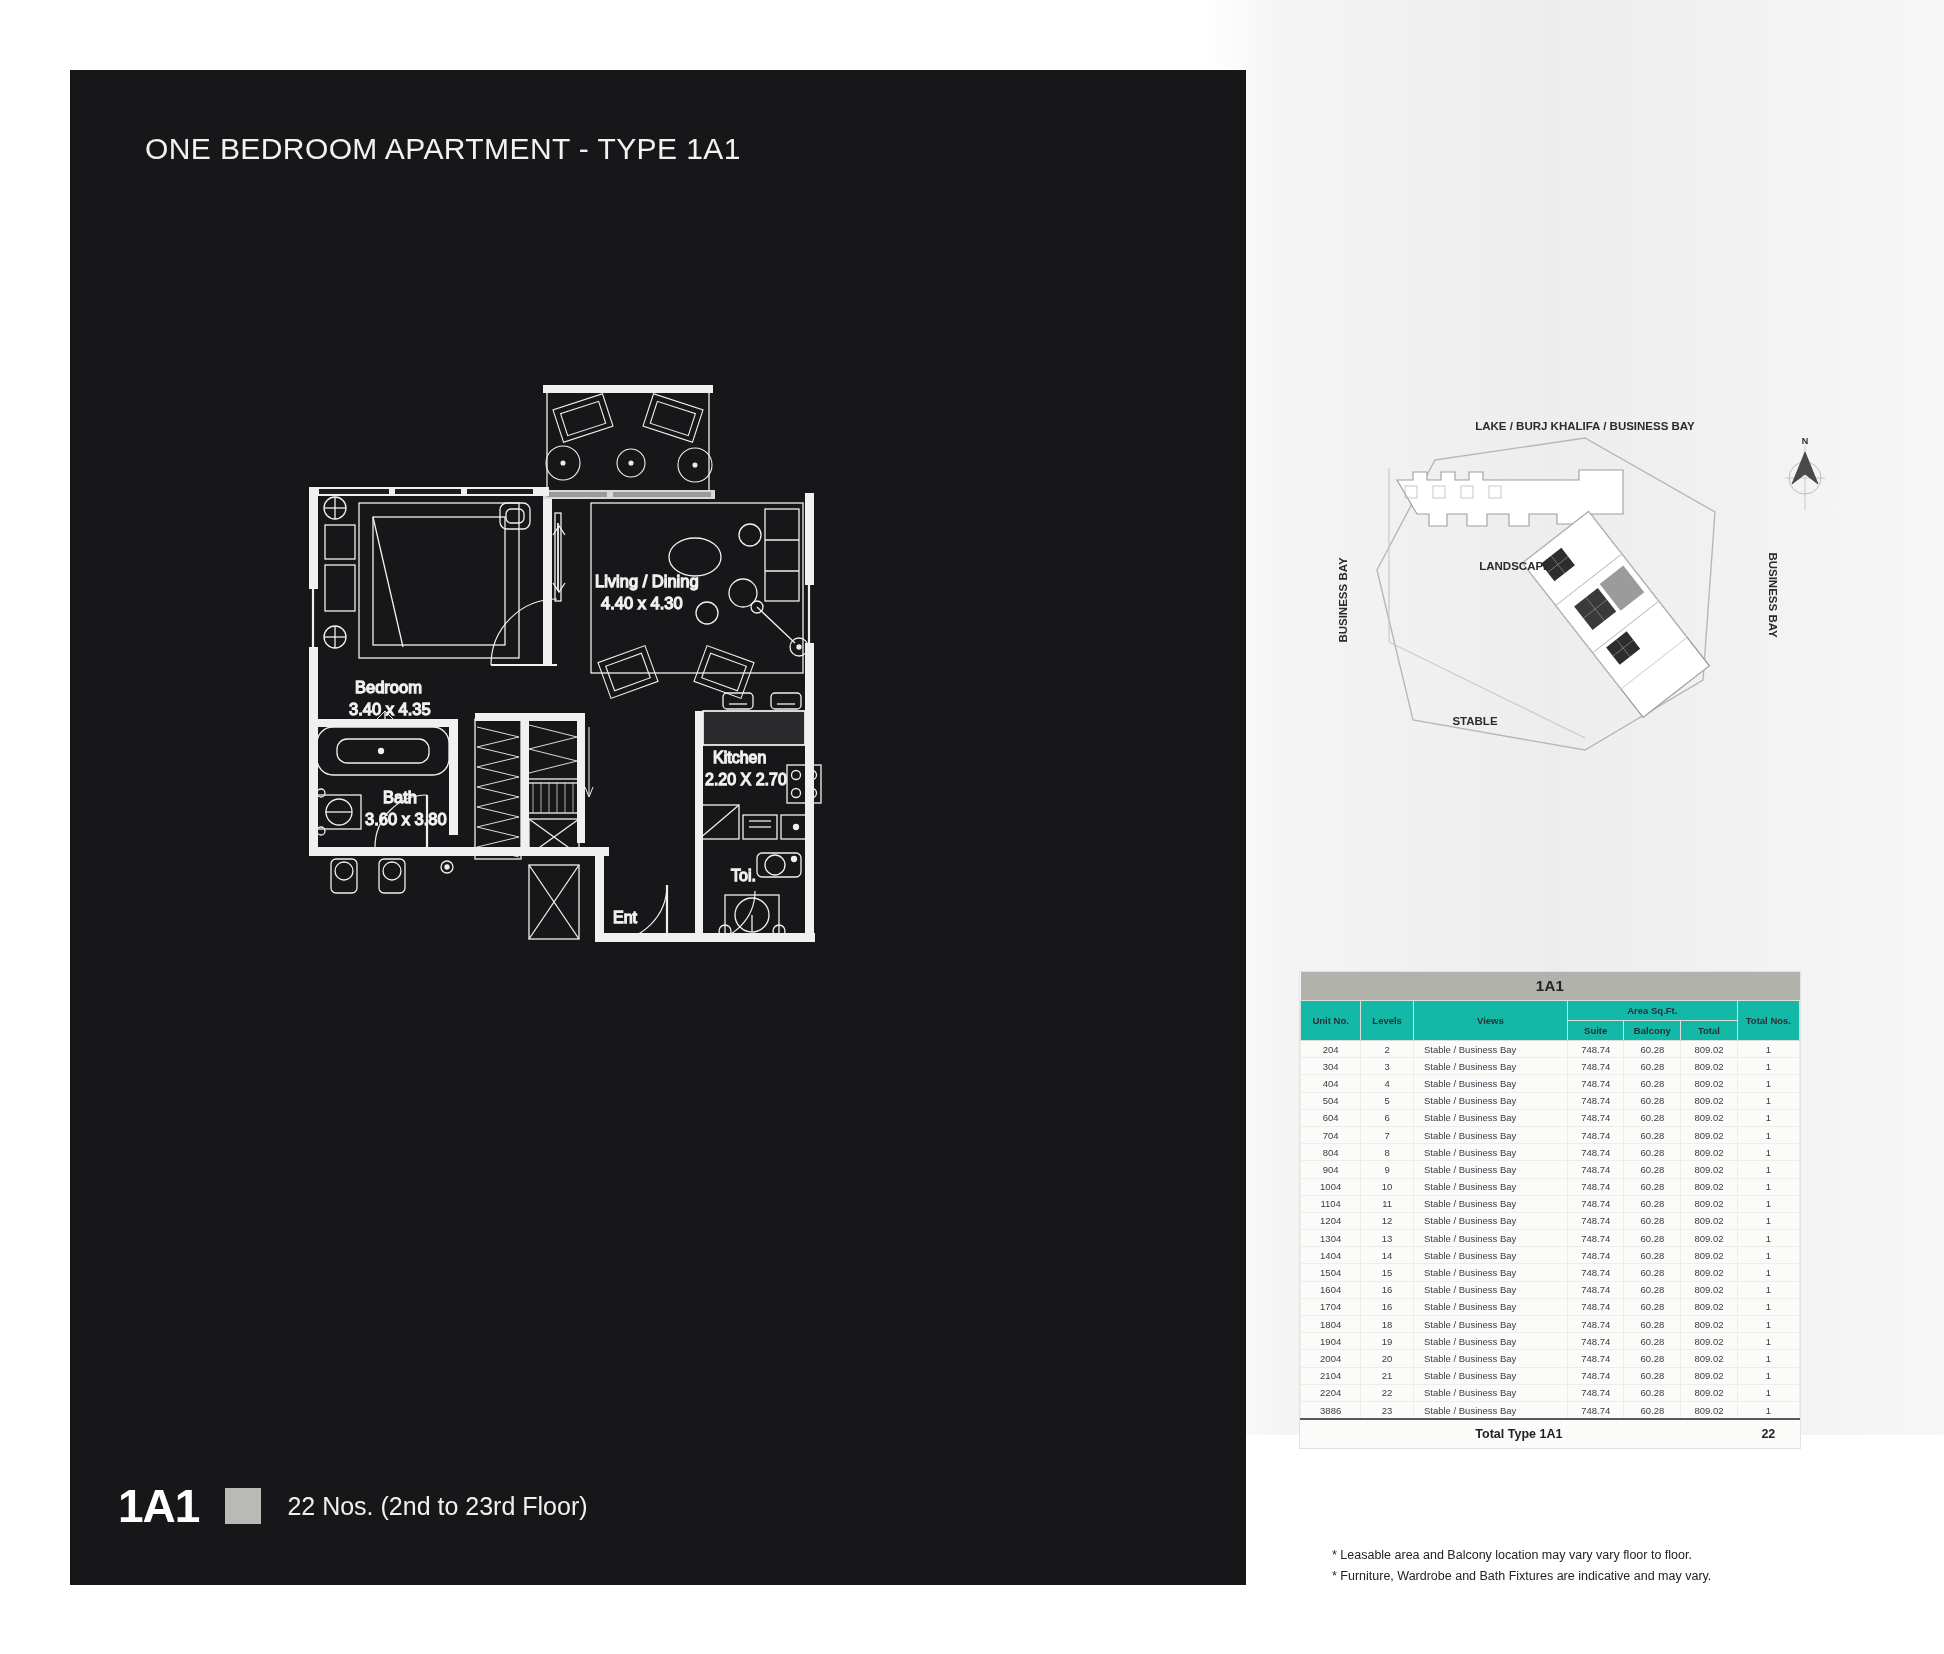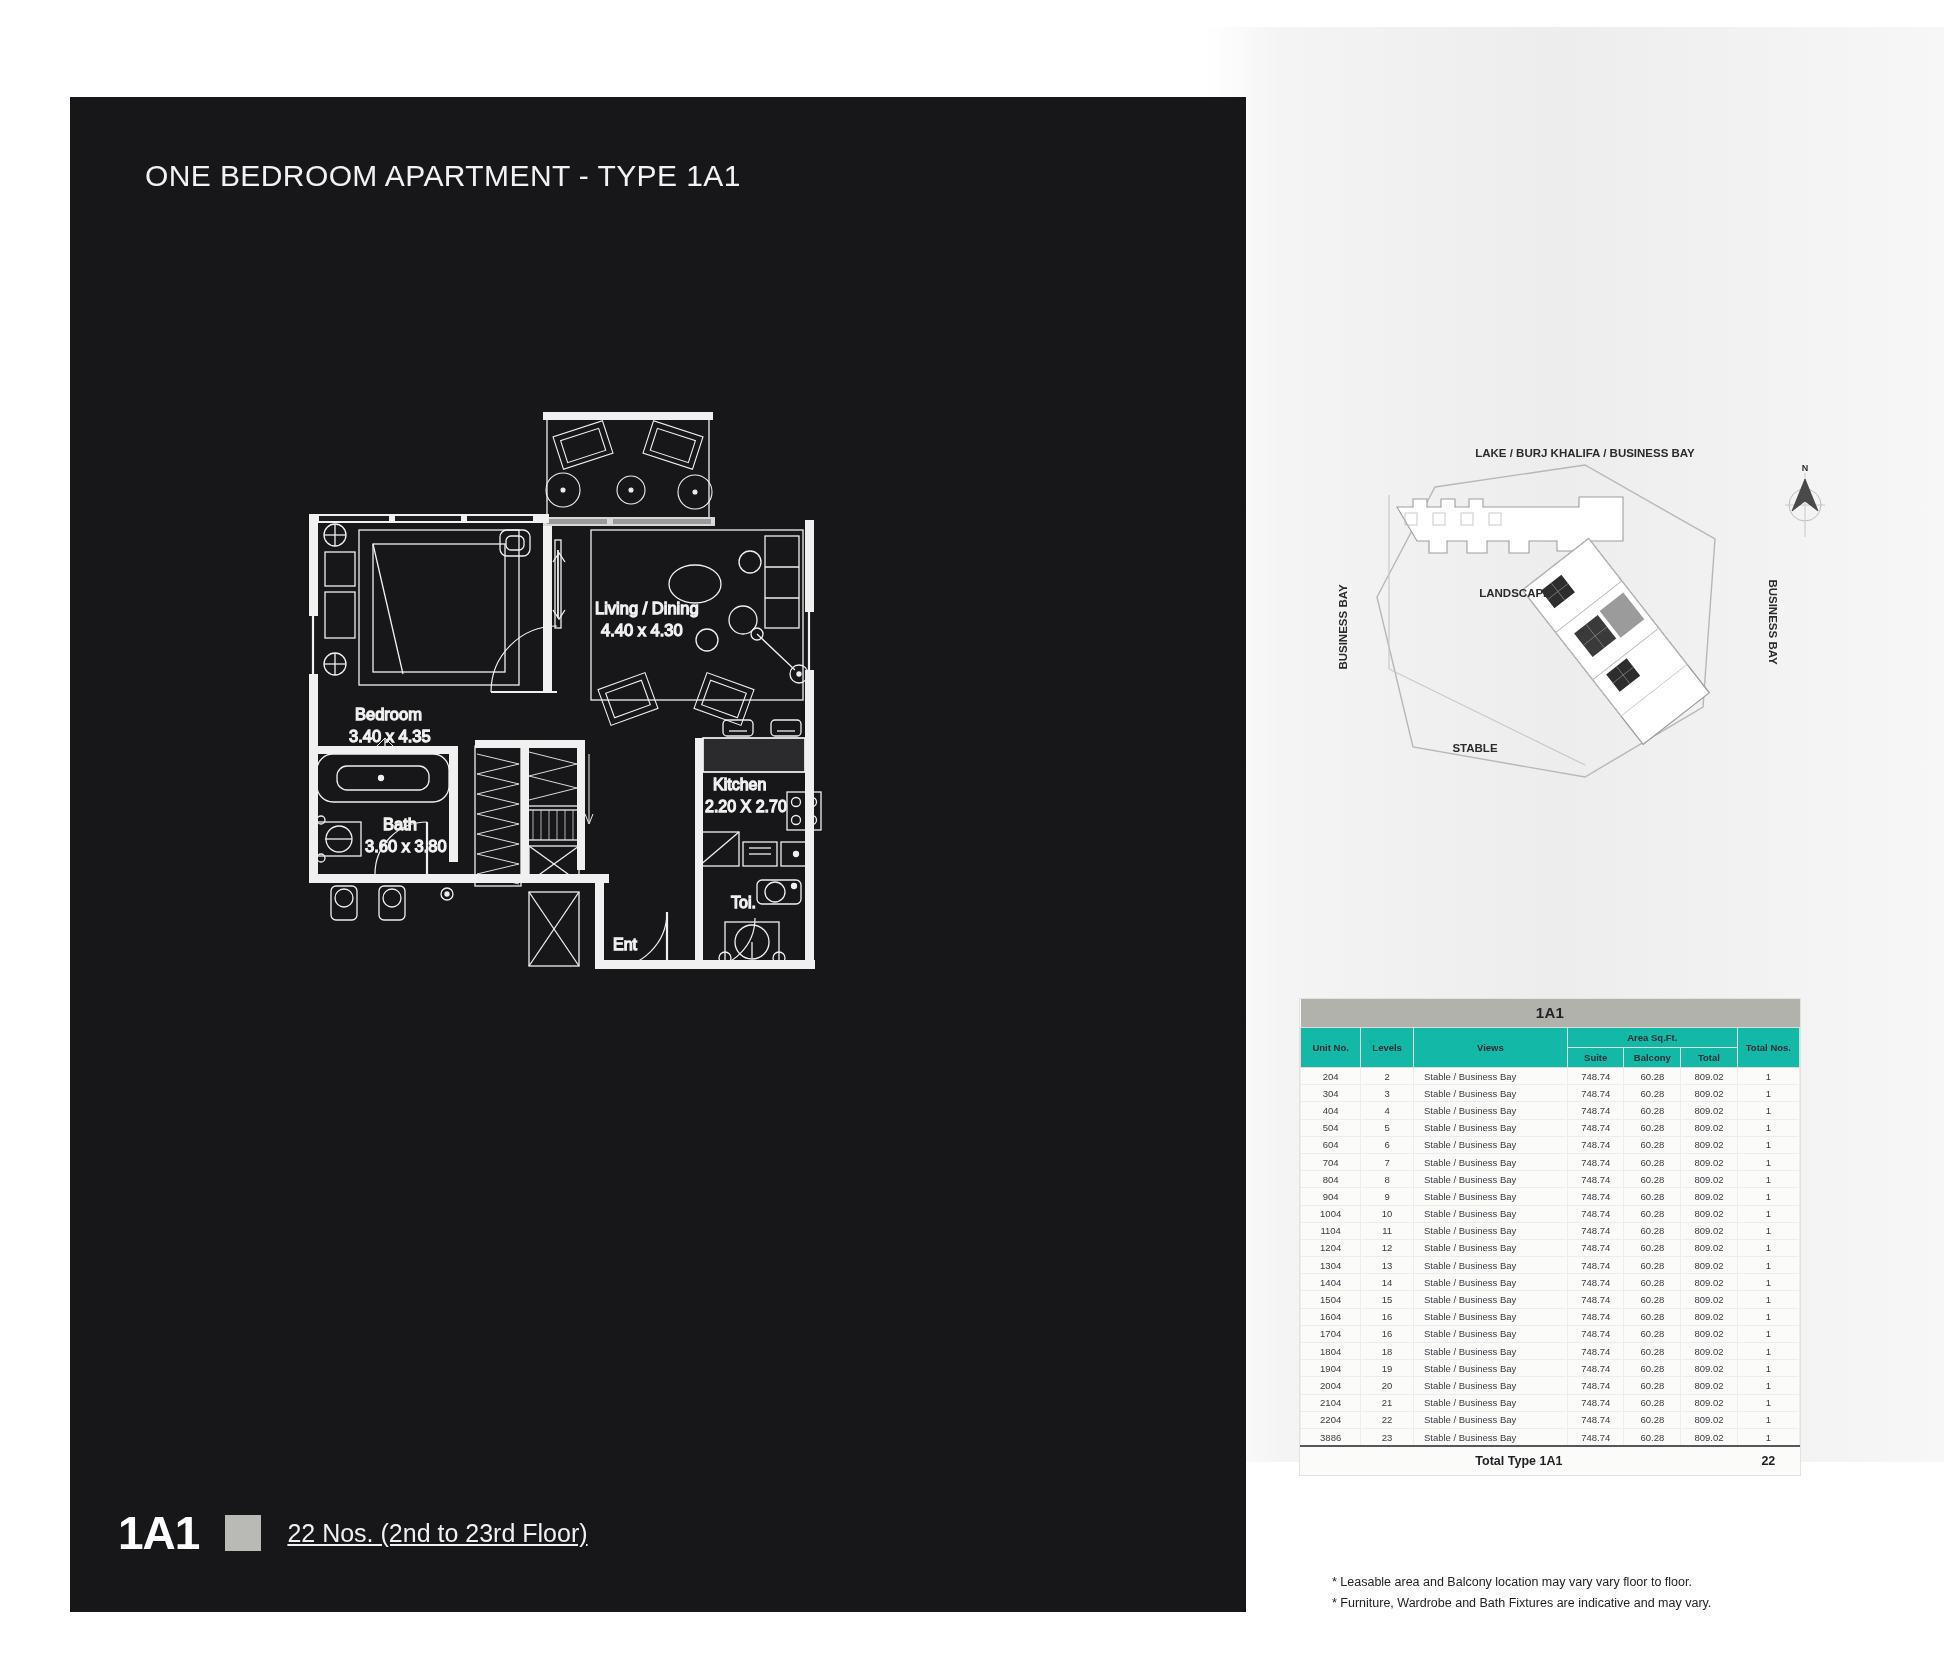--- a/index.html
+++ b/index.html
@@ -10,21 +10,20 @@
     height: 1654px;
     overflow: hidden;
     font-family: "Liberation Sans", sans-serif;
   }
 
   #page {
     position: relative;
     width: 1944px;
     height: 1435px;
     background: linear-gradient(90deg,#ffffff 0%,#ffffff 62%,#f4f4f5 66%,#ededee 80%,#f7f7f8 100%);
-    margin-top: 27px;
   }
 
   
   #dark-panel {
     position: absolute;
     left: 70px; top: 70px;
     width: 1176px; height: 1515px;
     background: #171719;
   }
 
@@ -53,21 +52,20 @@
   }
   #legend-swatch {
     width: 36px; height: 36px;
     background: #b9b9b6;
     display: block;
   }
   #legend-text {
     color: #f0f0f0;
     font-size: 25px;
     white-space: nowrap;
-    text-decoration: underline;
   }
 
   
   #floorplan {
     position: absolute;
     left: 225px; top: 305px;
     width: 560px; height: 590px;
   }
   #floorplan svg { display:block; width:100%; height:100%; }
 

